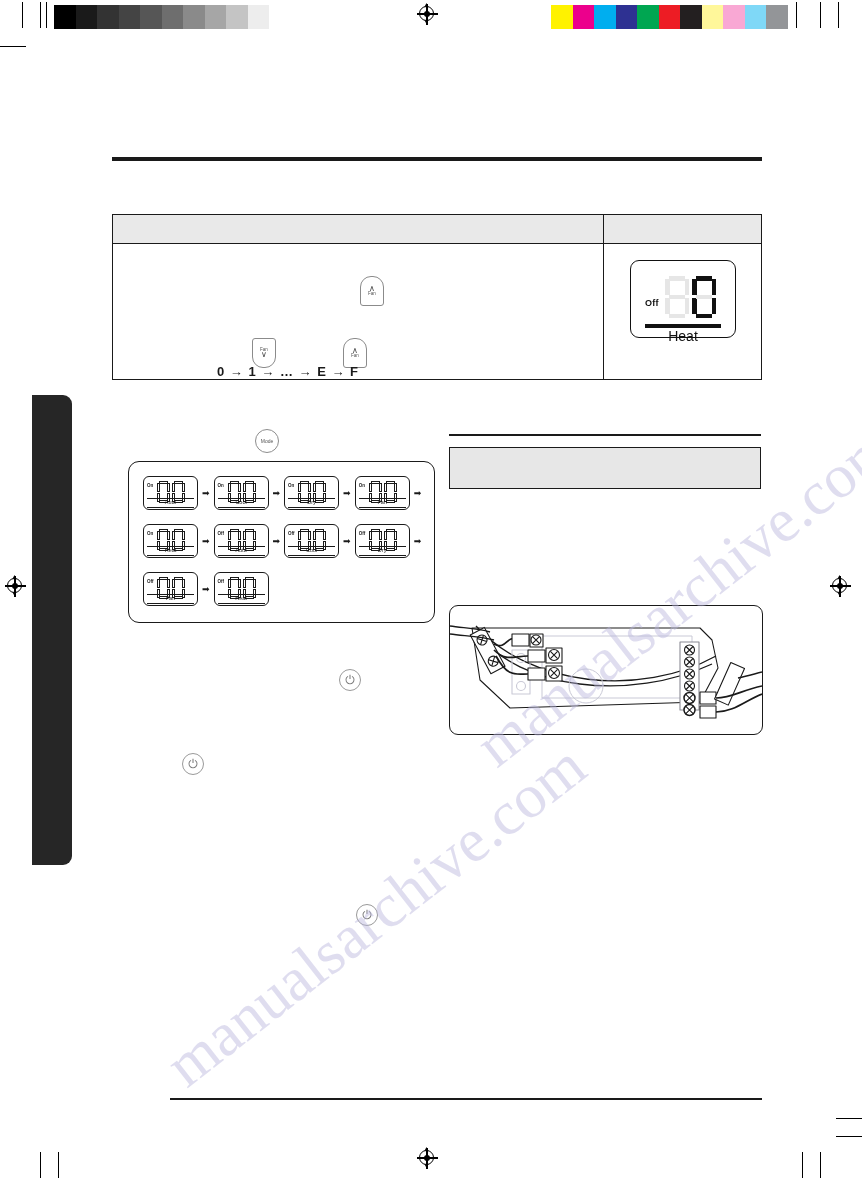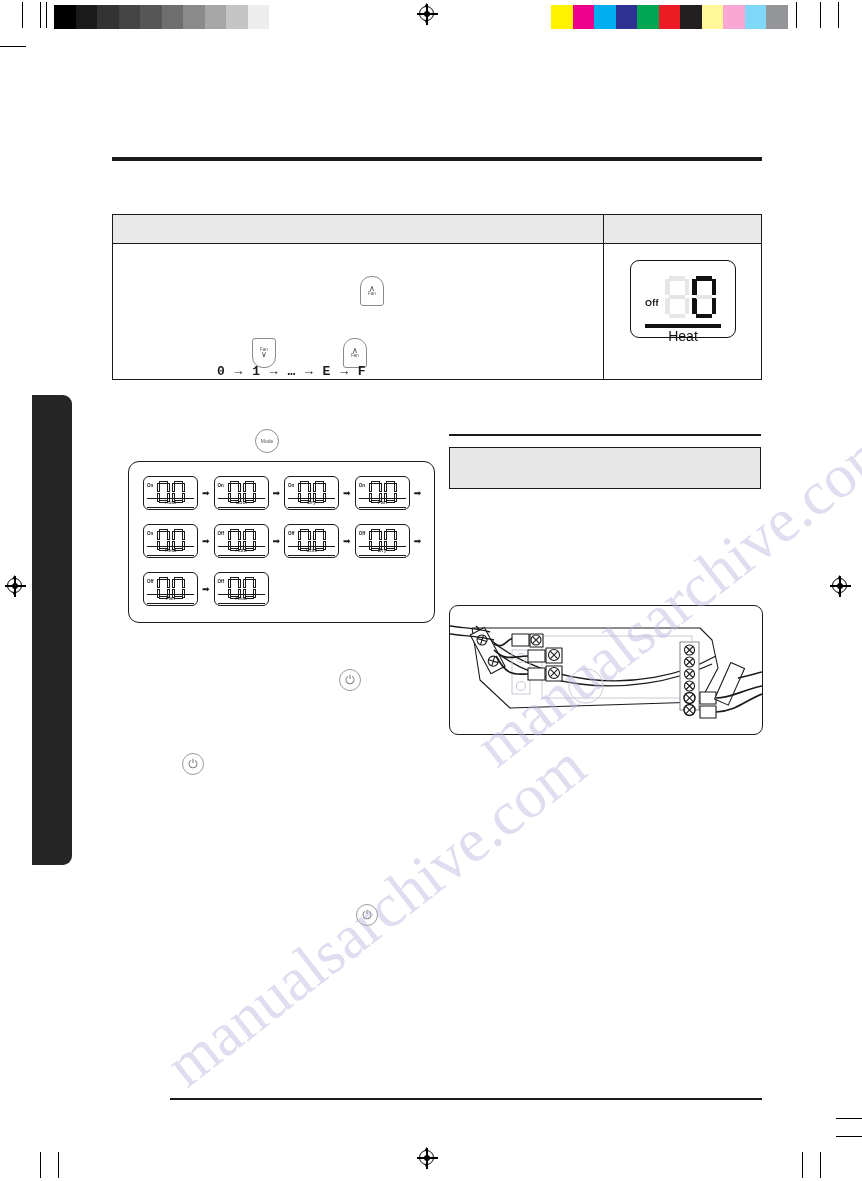--- a/index.html
+++ b/index.html
@@ -83,21 +83,21 @@
            border:1.6px solid #9a9a9a;background:#fff;
            display:flex;align-items:center;justify-content:center;
            font-size:12px;color:#777;line-height:1;}
   .btn-mode{position:absolute;width:22px;height:22px;border-radius:50%;
             border:1.5px solid #8d8d8d;background:#fff;
             display:flex;align-items:center;justify-content:center;
             font-size:5px;color:#555;}
 
   
   .seqline{position:absolute;display:flex;align-items:center;gap:4px;}
-  .seqline .sgl{font-family:Liberation Mono, monospace;font-size:13px;font-weight:bold;
+  .seqline .sgl{font-family:Liberation Sans, sans-serif;font-size:13px;font-weight:bold;
                 color:#1a1a1a;letter-spacing:1px;}
 
   
   .cycle{position:absolute;left:128px;top:461px;width:305px;height:160px;
          border:1.4px solid #1a1a1a;border-radius:11px;background:#fff;}
   .crow{position:absolute;display:flex;align-items:center;}
   .ccell{position:relative;width:53px;height:32px;border:1.2px solid #1a1a1a;
          border-radius:6px;background:#fff;margin-right:4px;}
   .ccell .onoff{position:absolute;left:3px;top:6px;font-size:4.5px;font-weight:bold;color:#1a1a1a;}
   .ccell .dd{position:absolute;left:13px;top:4px;display:flex;gap:2px;}

